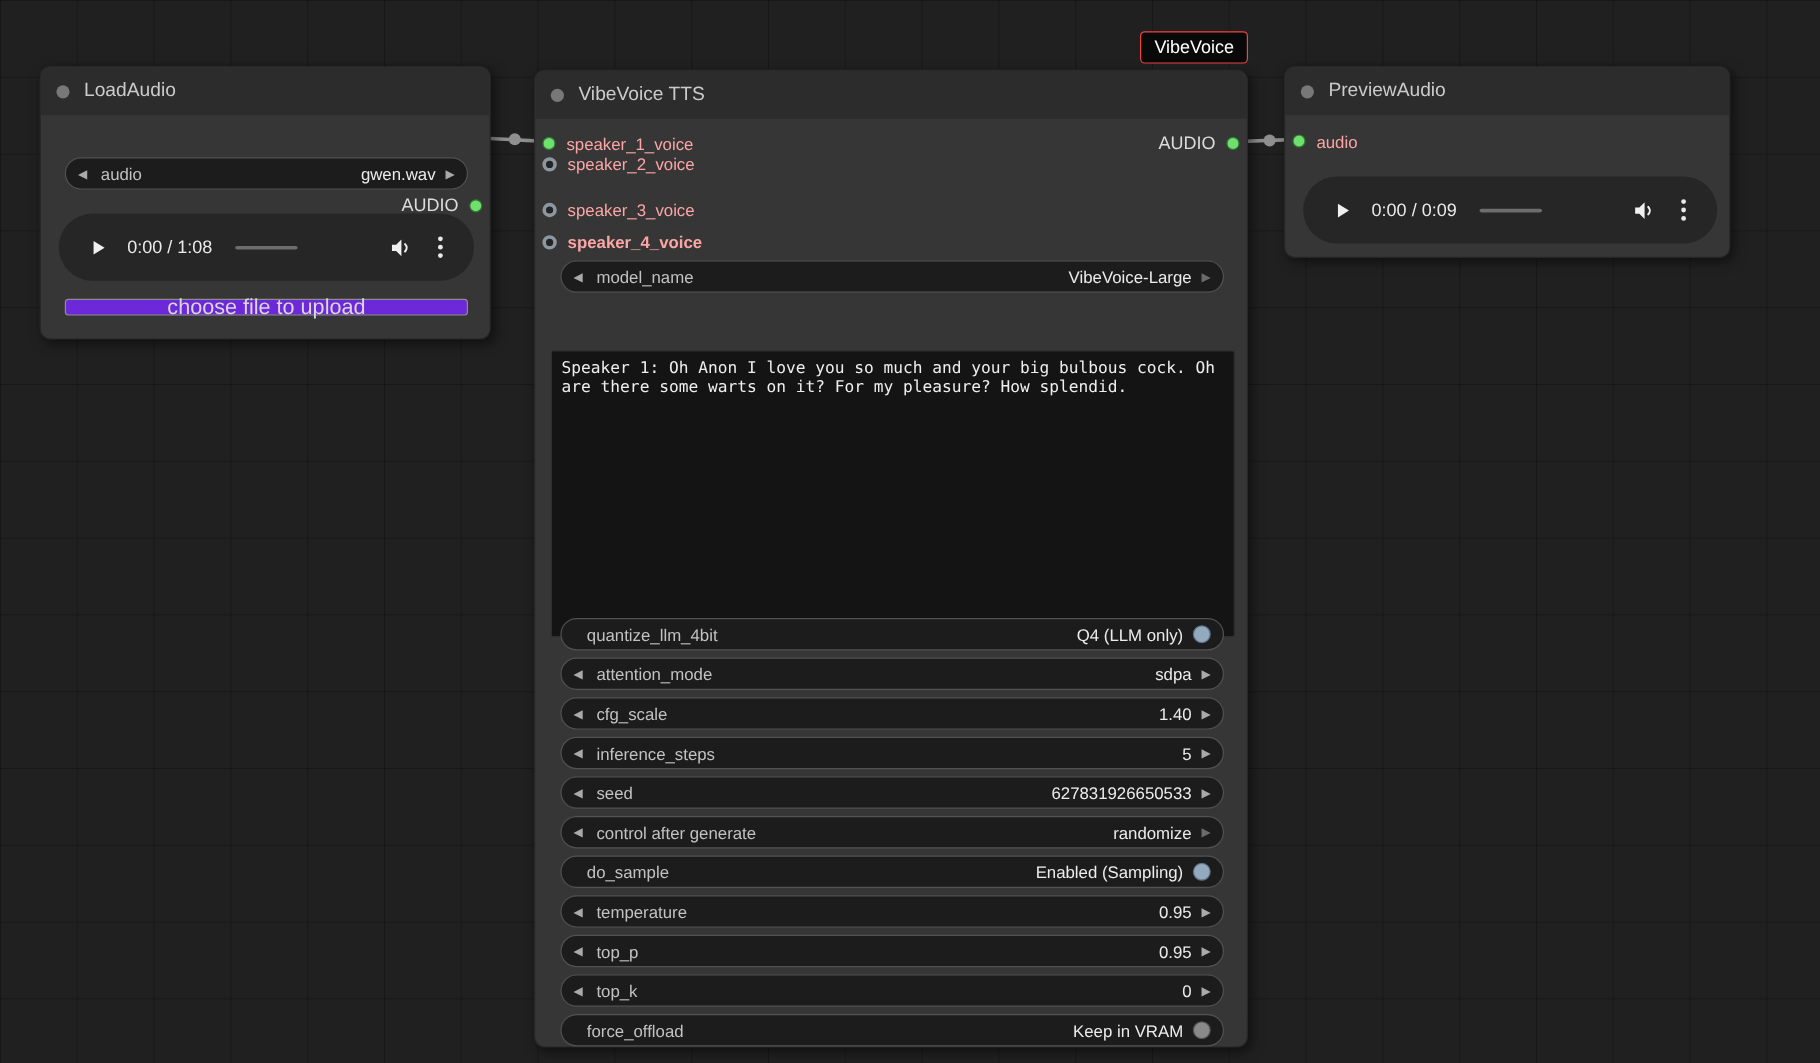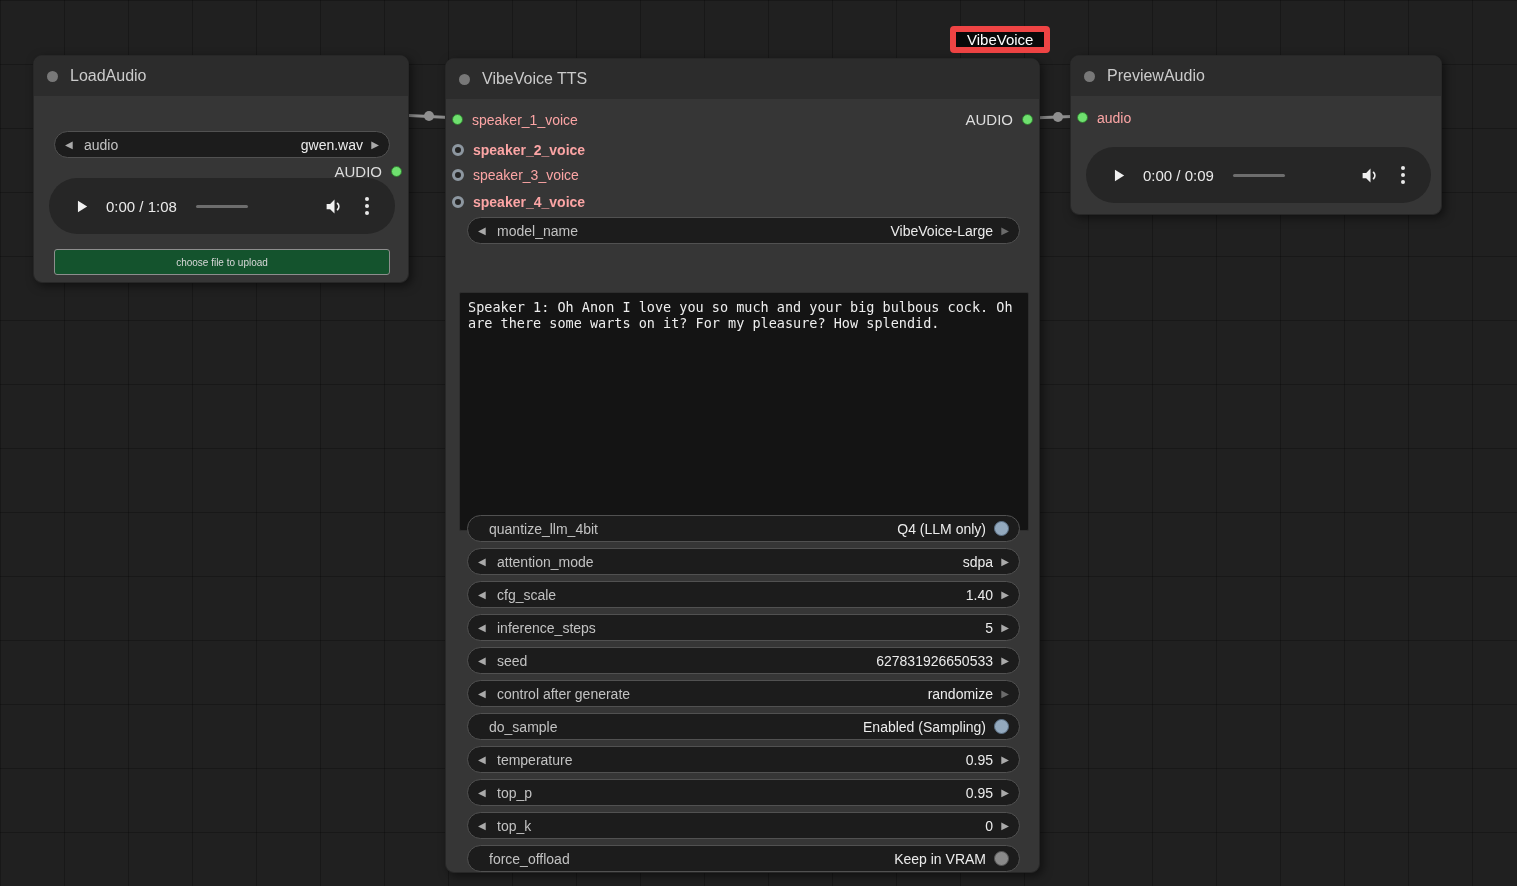--- a/index.html
+++ b/index.html
@@ -67,29 +67,29 @@
     position:absolute; height:56px; background:#262626; border-radius:28px;
     display:flex; align-items:center; padding:0 24px;
   }
   .player .ptime { font-size:15px; color:#eaeaea; margin-left:16px; white-space:nowrap; }
   .player .pbar  { width:52px; height:3px; border-radius:2px; background:#6d6d6d; margin-left:19px; }
   .player .vol   { margin-left:auto; }
   .kebab { display:flex; flex-direction:column; gap:3px; margin-left:18px; padding:2px; }
   .kebab i { width:4px; height:4px; border-radius:50%; background:#e9e9e9; display:block; }
 
   .upload-btn {
-    position:absolute; height:26px; background:#14532d;
+    position:absolute; height:14px; background:#6d28d9;
     border:1px solid #8d8d8d; border-radius:3px;
     display:flex; align-items:center; justify-content:center;
-    font-size:10px; color:#d8d8d8; cursor:pointer;
+    font-size:18px; color:#d8d8d8; cursor:pointer;
   }
 
   .graph-badge {
     position:absolute; height:27px; padding:0 11px;
-    background:#090909; border:6px solid #ef4444; border-radius:4px;
+    background:#090909; border:1px solid #ef4444; border-radius:4px;
     display:flex; align-items:center; font-size:15px; color:#fff;
   }
 </style>
 </head>
 <body>
 
 <svg class="links" width="1517" height="886">
   <line x1="399" y1="115" x2="459" y2="118"></line>
   <circle cx="429" cy="116" r="5"></circle>
   <line x1="1031" y1="118" x2="1085" y2="116"></line>
@@ -139,21 +139,21 @@
 <div class="node" style="left:445px; top:58px; width:595px; height:815px;">
   <div class="titlebar">
     <span class="titledot"></span>
     <span>VibeVoice TTS</span>
   </div>
 
   <div class="slot in" style="top:49px;">
     <span class="dot-conn"></span>
     <span>speaker_1_voice</span>
   </div>
-  <div class="slot in" style="top:79px;font-weight:bold;">
+  <div class="slot in" style="top:66px;">
     <span class="dot-empty"></span>
     <span>speaker_2_voice</span>
   </div>
   <div class="slot in" style="top:104px;">
     <span class="dot-empty"></span>
     <span>speaker_3_voice</span>
   </div>
   <div class="slot in" style="top:131px;font-weight:bold;">
     <span class="dot-empty"></span>
     <span>speaker_4_voice</span>

